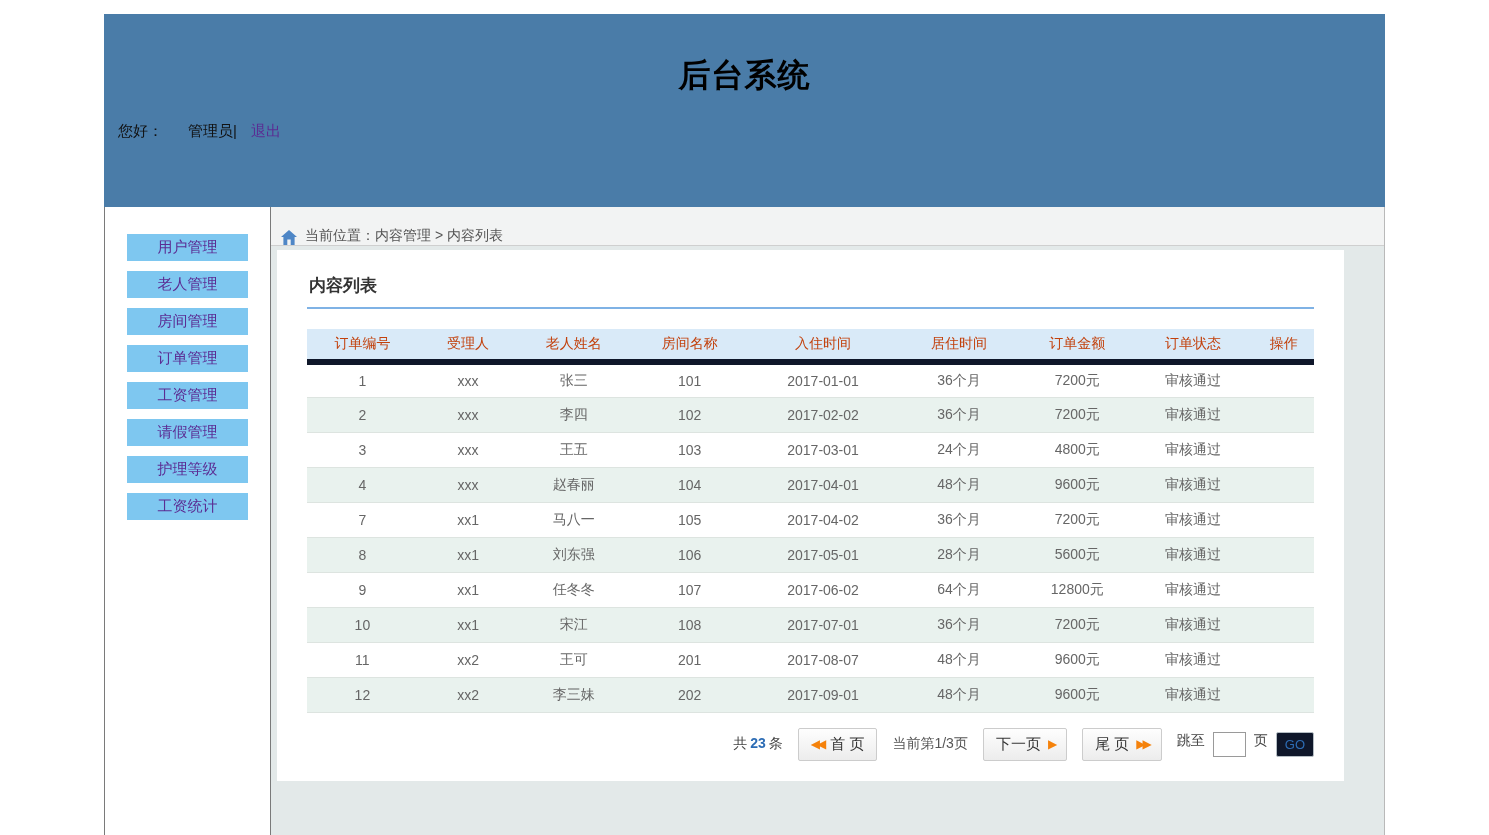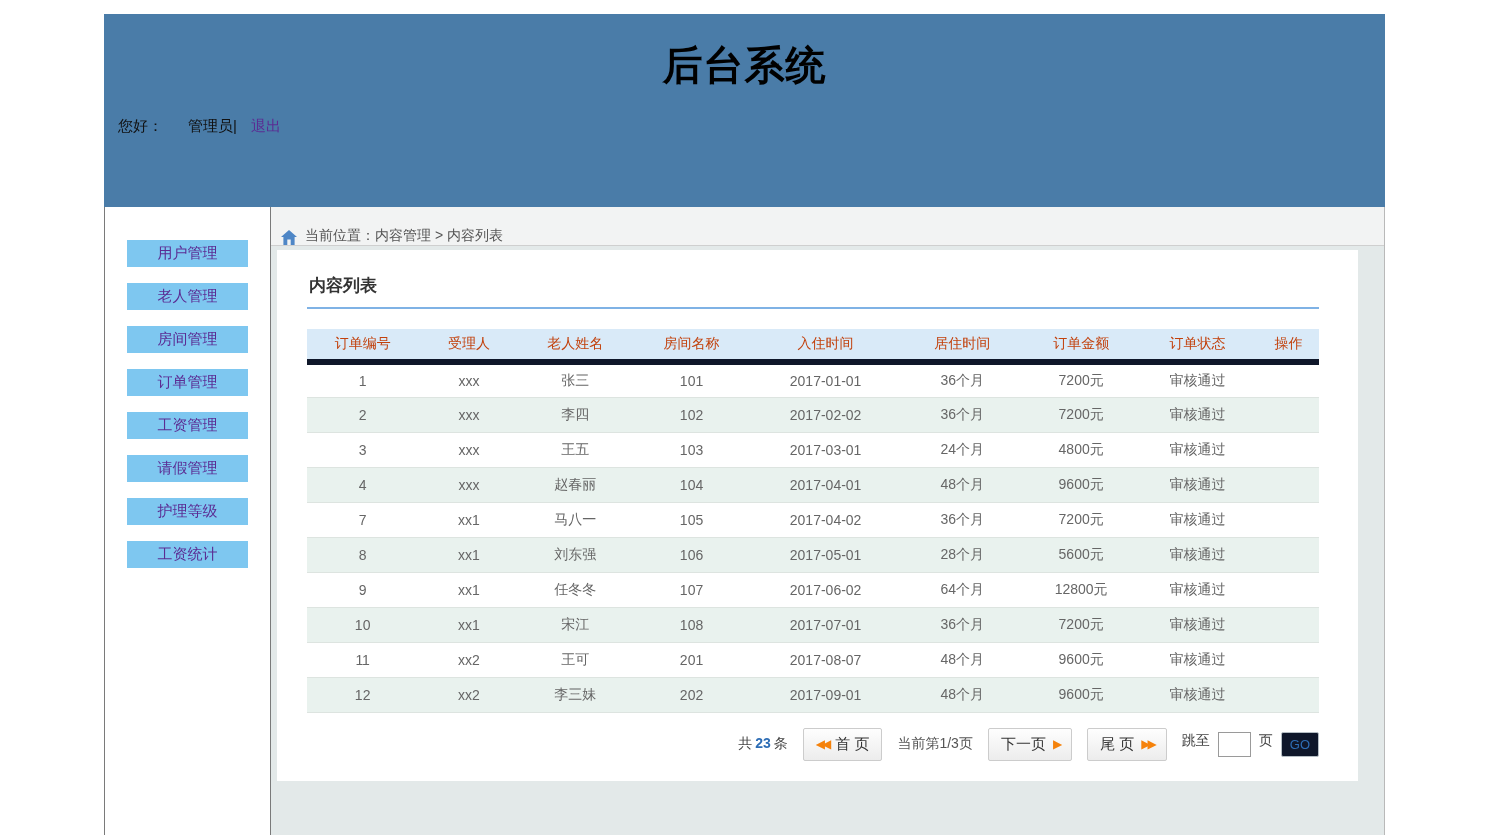--- a/index.html
+++ b/index.html
@@ -4,52 +4,52 @@
 <style>
   * { box-sizing: border-box; margin: 0; padding: 0; }
   html, body { background: #ffffff; font-family: "Liberation Sans", "DejaVu Sans", sans-serif; }
   body { width: 1489px; height: 835px; overflow: hidden; }
 
   .wrapper { width: 1281px; margin: 14px auto 0 auto; }
 
   
   .banner { height: 193px; background: #4a7ca8; position: relative; }
   .banner h1 {
-    text-align: center; padding-top: 24px; font-size: 40px; font-weight: bold;
+    text-align: center; padding-top: 40px; font-size: 32px; font-weight: bold;
     color: #000; letter-spacing: 1px;
   }
   .greeting { margin: 24px 0 0 14px; font-size: 15px; color: #111; }
   .greeting .user { margin-left: 25px; }
   .greeting .logout { color: #5b2c93; text-decoration: none; margin-left: 10px; cursor: pointer; }
 
   
   .body-row {
     display: flex; height: 628px;
     border-left: 1px solid #7a7a7a; border-right: 1px solid #b9b9b9;
     background: #e3e9e9;
   }
 
   
   .sidebar { width: 166px; background: #ffffff; border-right: 1px solid #7a7a7a; padding-top: 17px; flex: none; }
   .side-btn {
     display: block; width: 121px; height: 27px; line-height: 26px;
-    margin: 16px auto 7px auto; background: #7ec7f0; text-align: center;
+    margin: 10px auto 7px auto; background: #7ec7f0; text-align: center;
     color: #5b2c93; font-size: 15px; text-decoration: none; cursor: pointer;
   }
 
   
   .main { flex: 1; display: flex; flex-direction: column; overflow: hidden; }
   .breadcrumb {
     height: 39px; background: #f2f3f3; border-bottom: 1px solid #cfcfcf;
     display: flex; align-items: flex-end; padding: 0 10px; font-size: 14px; color: #555;
     flex: none;
   }
   .breadcrumb .home { width: 16px; height: 15px; margin-right: 8px; flex: none; }
 
-  .panel { background: #ffffff; margin: 4px 26px 0 6px; padding: 22px 39px 20px 30px; }
+  .panel { background: #ffffff; margin: 4px 40px 0 6px; padding: 22px 30px 20px 30px; }
   .panel-title { font-size: 17px; font-weight: bold; color: #333; margin: 2px 0 10px 2px; }
   .title-rule { border-bottom: 2px solid #7fb2e5; margin-bottom: 20px; }
 
   table.orders { width: 100%; border-collapse: collapse; table-layout: fixed; text-align: center; }
   table.orders th {
     background: #d9eaf8; color: #c2410c; font-weight: normal; font-size: 14px;
     height: 33px; border-bottom: 6px solid #0f172a;
   }
   table.orders td {
     height: 35px; font-size: 14px; color: #666; border-bottom: 1px solid #dde4e0;

